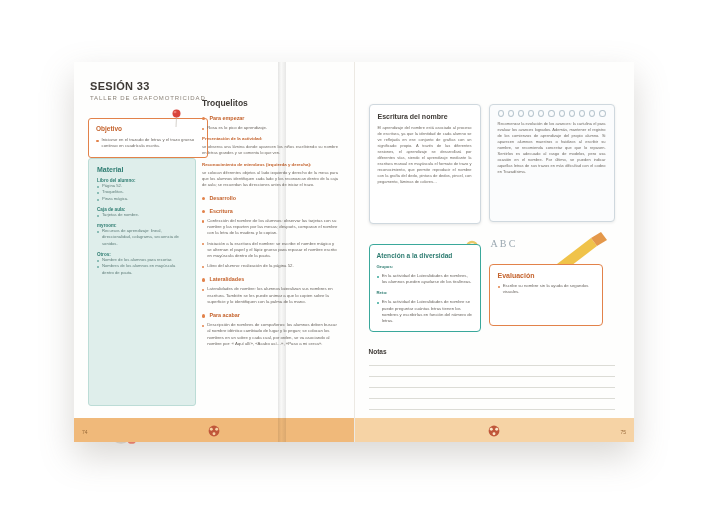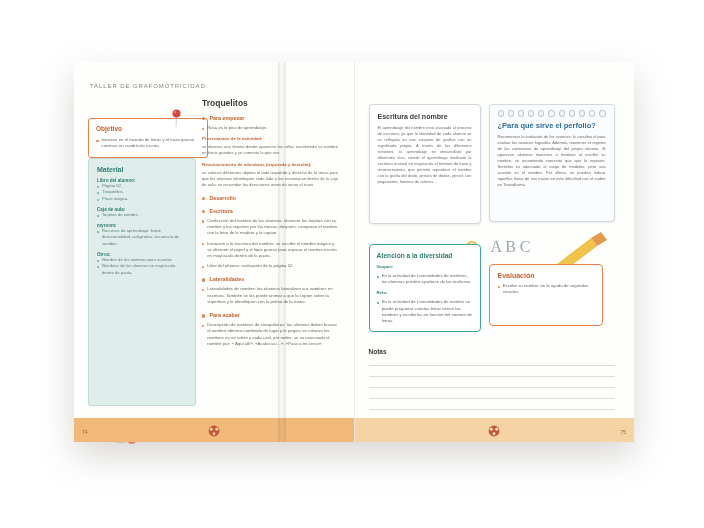--- a/index.html
+++ b/index.html
@@ -117,37 +117,38 @@
   .perfolio .body{font-size:4px;line-height:1.5;color:#6f6a63;padding:4px 8px;text-align:justify;}
 
   .evaluacion{
     left:134px;top:202px;width:114px;height:62px;
     border:1.2px solid #e2824a;
   }
   .evaluacion .card-title{font-size:7px;color:#c4622c;padding:7px 8px 0 8px;}
   .evaluacion .li{padding:0 8px;}
 
   .pencil{position:absolute;left:196px;top:168px;width:62px;height:44px;}
-  .abc{position:absolute;left:136px;top:176px;font-size:16px;color:#9aa7b0;font-family:"Liberation Serif", serif;}
+  .abc{position:absolute;left:136px;top:176px;font-size:10px;color:#9aa7b0;font-family:"Liberation Serif", serif;}
 
   .notas{position:absolute;left:14px;top:286px;width:246px;}
   .notas-t{font-size:6.5px;font-weight:bold;color:#3e3a36;}
   .line{height:1px;background:#dcdcd6;margin-top:10px;}
 </style>
 </head>
 <body>
 
 <div class="page-wrap">
 
   <div class="book-shadow"></div>
 
   <div class="spread">
 
     <div class="page left">
       <div class="lp">
+        <div class="sesion">SESIÓN 33</div>
         <div class="taller">TALLER DE GRAFOMOTRICIDAD</div>
       </div>
 
       <div class="objetivo-box">
         <div class="objetivo-title">Objetivo</div>
         <div class="bullet-row">
           <span class="dot"></span>
           <span class="tiny">Iniciarse en el trazado de letras y el trazo grueso continuo en cuadrícula escrita.</span>
         </div>
       </div>
@@ -289,21 +290,20 @@
           <span class="pd"></span>
           <span class="pd"></span>
           <span class="pd"></span>
           <span class="pd"></span>
           <span class="pd"></span>
           <span class="pd"></span>
           <span class="pd"></span>
           <span class="pd"></span>
           <span class="pd"></span>
         </div>
-        <div class="card-title">¿Para qué sirve el perfolio?</div>
         <div class="body">Recomenzar la evolución de los avances: la cartulina el para evaluar los avances logrados. Además, mantener el registro de los comienzos de aprendizaje del propio alumno. Si aparecen alumnos maestros o huidizos al escribir su nombre, se recomienda concretar que que lo repasen. Sentirlos es adecuado al rasgo de modelos, pero usa ocasión en el nombre. Por último, se pueden indicar aquellas letras de sus trazos en más dificultad con el codeo en Trazadísima.</div>
       </div>
 
       <div class="abc">A B C</div>
       <svg class="pencil" viewBox="0 0 62 44">
         <path d="M6 34 L40 8 l6 8 L12 42 z" fill="#f0c34a"></path>
         <path d="M40 8 l6 8 l10 -6 l-6 -8 z" fill="#e4984a"></path>
         <path d="M6 34 L12 42 L4 42 z" fill="#d8c9b4"></path>
         <path d="M4 42 L8 42 L6 38 z" fill="#5b534a"></path>
       </svg>

